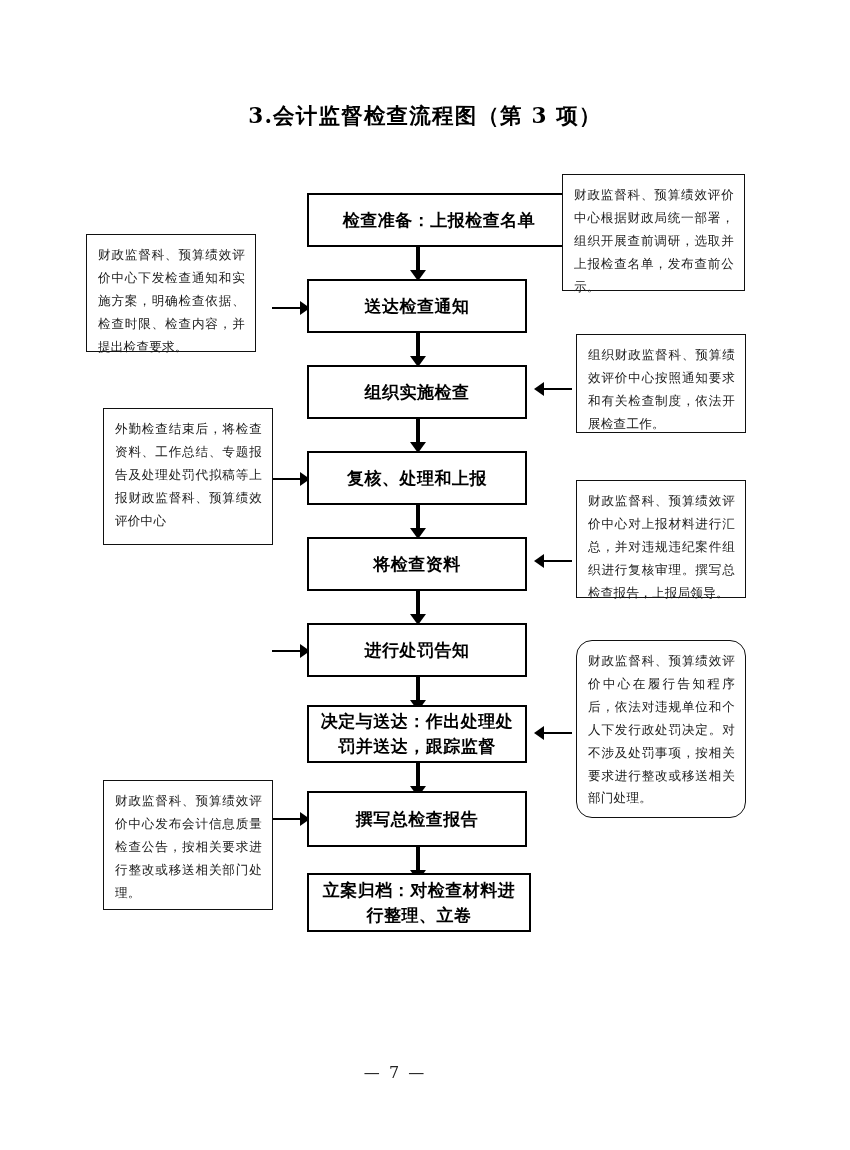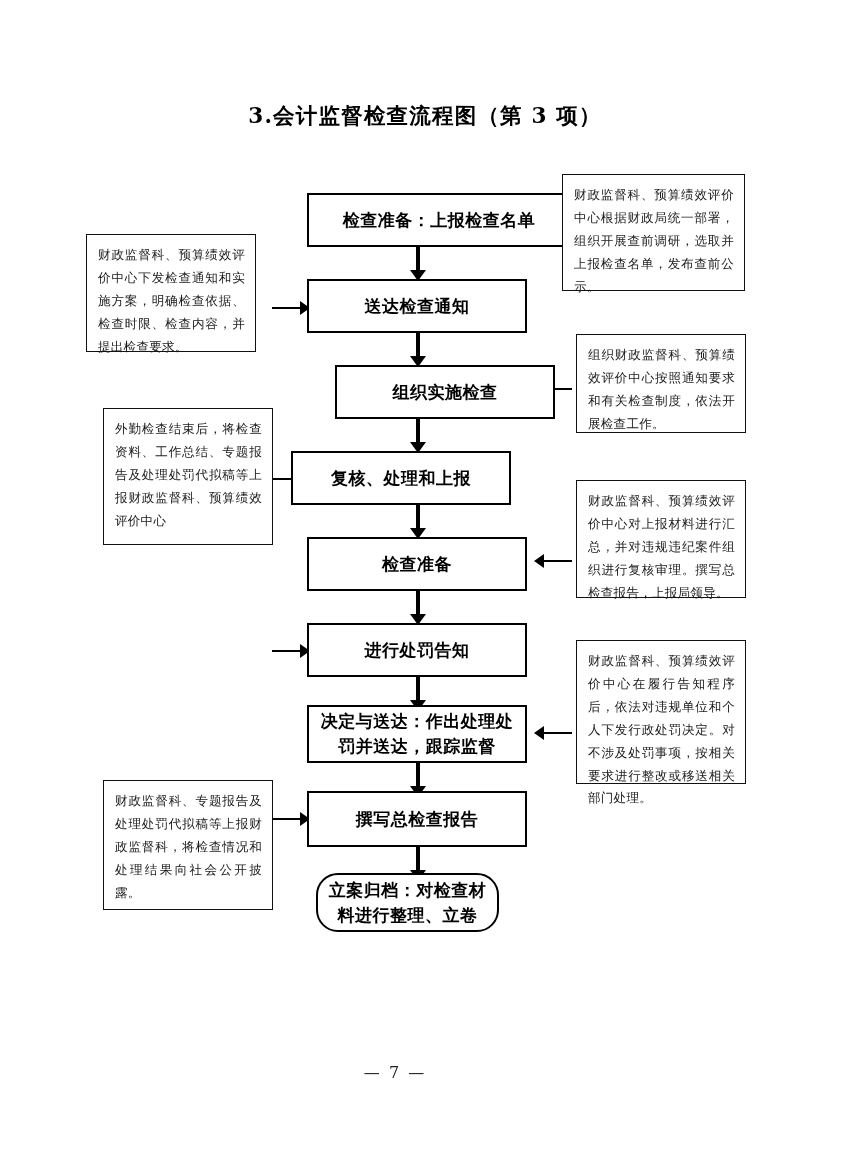--- a/index.html
+++ b/index.html
@@ -169,46 +169,46 @@
   <div class="h-line" style="left:272px; top:650px; width:34px;"></div>
   <div class="h-arrow-right" style="left:300px; top:644px;"></div>
 
   <div class="h-line" style="left:272px; top:818px; width:34px;"></div>
   <div class="h-arrow-right" style="left:300px; top:812px;"></div>
 
   <div class="flow-box" style="left:307px; top:193px; width:264px; height:54px;">检查准备：上报检查名单</div>
 
   <div class="flow-box" style="left:307px; top:279px; width:220px; height:54px;">送达检查通知</div>
 
-  <div class="flow-box" style="left:307px; top:365px; width:220px; height:54px;margin-left:28px;">组织实施检查</div>
-
-  <div class="flow-box" style="left:291px; top:451px; width:220px; height:54px;">复核、处理和上报</div>
-
-  <div class="flow-box" style="left:307px; top:537px; width:220px; height:54px;">检查准备</div>
+  <div class="flow-box" style="left:307px; top:365px; width:220px; height:54px;">组织实施检查</div>
+
+  <div class="flow-box" style="left:307px; top:451px; width:220px; height:54px;">复核、处理和上报</div>
+
+  <div class="flow-box" style="left:307px; top:537px; width:220px; height:54px;">将检查资料</div>
 
   <div class="flow-box" style="left:307px; top:623px; width:220px; height:54px;">进行处罚告知</div>
 
   <div class="flow-box" style="left:307px; top:705px; width:220px; height:58px;">决定与送达：作出处理处罚并送达，跟踪监督</div>
 
   <div class="flow-box" style="left:307px; top:791px; width:220px; height:56px;">撰写总检查报告</div>
 
-  <div class="flow-box" style="left:316px; top:873px; width:183px; height:59px;border-radius:22px;">立案归档：对检查材料进行整理、立卷</div>
+  <div class="flow-box" style="left:307px; top:873px; width:224px; height:59px;">立案归档：对检查材料进行整理、立卷</div>
 
   <div class="note-box" style="left:562px; top:174px; width:183px; height:117px;">财政监督科、预算绩效评价中心根据财政局统一部署，组织开展查前调研，选取并上报检查名单，发布查前公示。</div>
 
   <div class="note-box" style="left:576px; top:480px; width:170px; height:118px;">财政监督科、预算绩效评价中心对上报材料进行汇总，并对违规违纪案件组织进行复核审理。撰写总检查报告，上报局领导。</div>
 
   <div class="note-box" style="left:576px; top:334px; width:170px; height:99px;">组织财政监督科、预算绩效评价中心按照通知要求和有关检查制度，依法开展检查工作。</div>
 
-  <div class="note-box" style="left:576px; top:640px; width:170px; height:144px;">财政监督科、预算绩效评价中心在履行告知程序后，依法对违规单位和个人下发行政处罚决定。对不涉及处罚事项，按相关要求进行整改或移送相关部门处理。</div>
+  <div class="note-box" style="left:576px; top:640px; width:170px; height:178px;border-radius:16px;">财政监督科、预算绩效评价中心在履行告知程序后，依法对违规单位和个人下发行政处罚决定。对不涉及处罚事项，按相关要求进行整改或移送相关部门处理。</div>
 
   <div class="note-box" style="left:86px; top:234px; width:170px; height:118px;">财政监督科、预算绩效评价中心下发检查通知和实施方案，明确检查依据、检查时限、检查内容，并提出检查要求。</div>
 
   <div class="note-box" style="left:103px; top:408px; width:170px; height:137px;">外勤检查结束后，将检查资料、工作总结、专题报告及处理处罚代拟稿等上报财政监督科、预算绩效评价中心</div>
 
 
-  <div class="note-box" style="left:103px; top:780px; width:170px; height:130px;">财政监督科、专题报告及处理处罚代拟稿等上报财政监督科，将检查情况和处理结果向社会公开披露。</div>
+  <div class="note-box" style="left:103px; top:780px; width:170px; height:130px;">财政监督科、预算绩效评价中心发布会计信息质量检查公告，按相关要求进行整改或移送相关部门处理。</div>
 
   <div class="page-number">
     <span class="pn-inner">— 7 —</span>
   </div>
 
 </div>
 
 </body></html>

